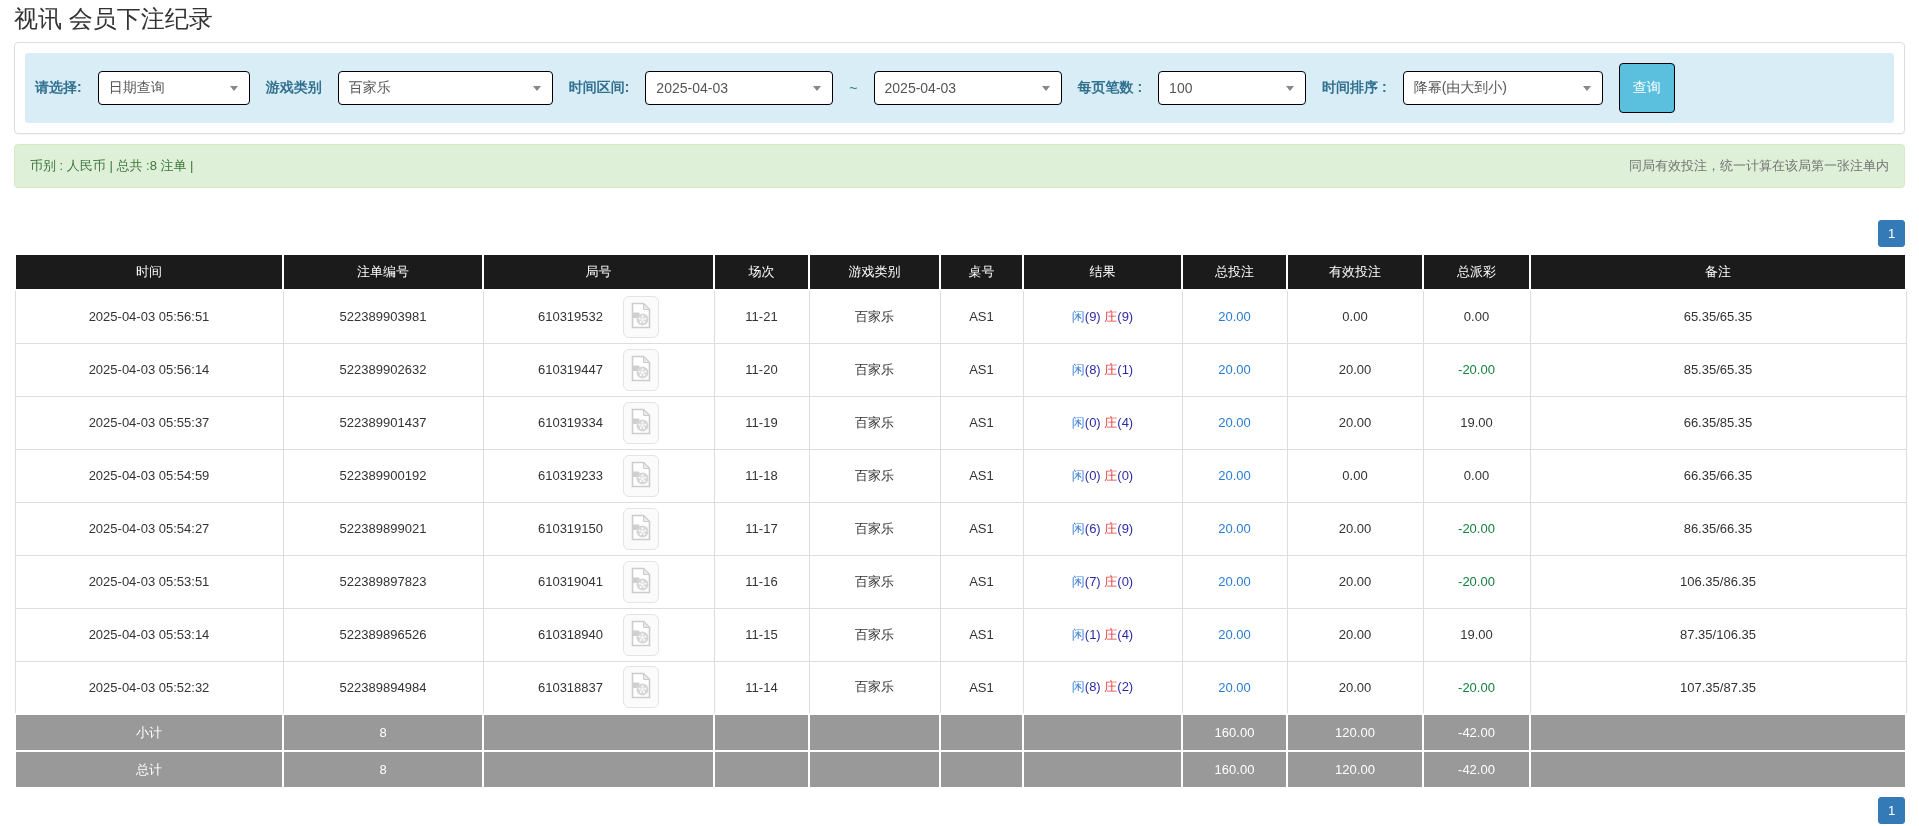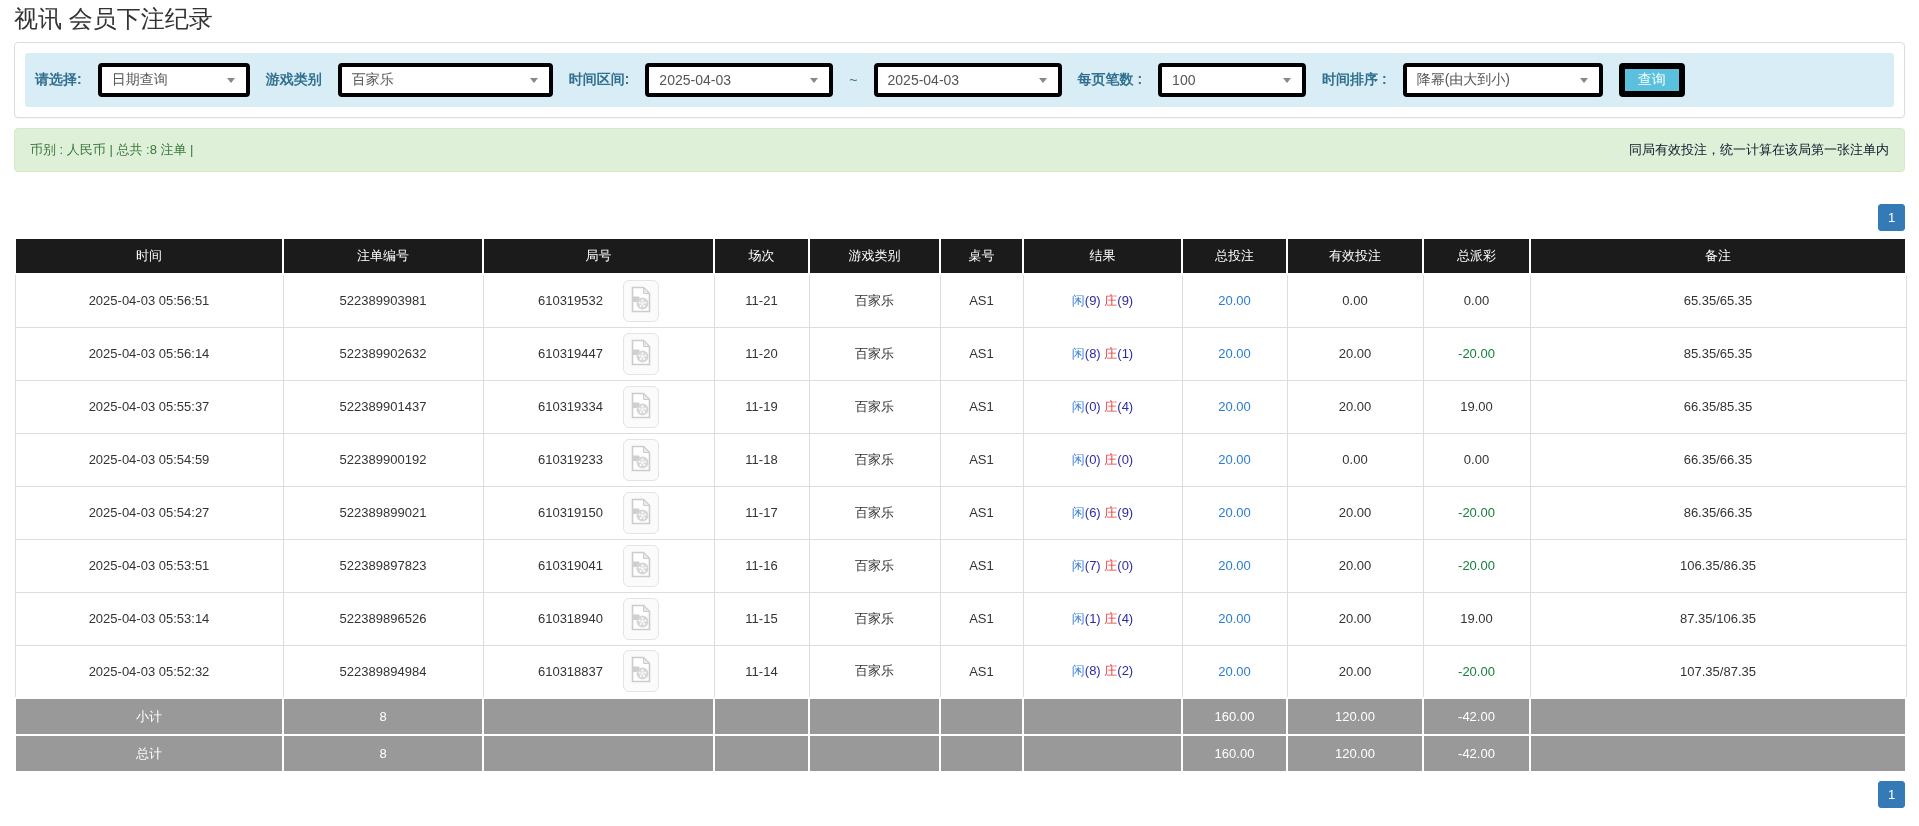--- a/index.html
+++ b/index.html
@@ -10,35 +10,35 @@
   }
   .content { padding:0 14px; }
   .page-title { font-size:24px; font-weight:400; color:#333; margin:6px 0 10px; line-height:26px; }
 
   
   .panel { border:1px solid #ddd; border-radius:4px; padding:10px; margin-bottom:10px;
            box-shadow:0 1px 1px rgba(0,0,0,.04); background:#fff; }
   .filter-bar { background:#d9edf7; border-radius:3px; padding:10px; display:flex;
                 align-items:center; gap:16px; }
   .f-label { color:#31708f; font-weight:bold; font-size:14px; white-space:nowrap; }
-  .sel { background:#fff; border:4px solid #000000; border-radius:4px; height:34px;
+  .sel { background:#fff; border:1px solid #000000; border-radius:4px; height:34px;
          display:flex; align-items:center; justify-content:space-between; cursor:pointer; }
   .sel .val { padding-left:10px; font-size:14px; color:#555; white-space:nowrap; overflow:hidden; }
   .sel .arrow-box { width:30px; height:100%; display:flex; align-items:center; justify-content:center; }
   .caret { width:0; height:0; border-left:4px solid transparent; border-right:4px solid transparent;
            border-top:5px solid #888; }
   .tilde { color:#31708f; font-size:14px; }
-  .btn-search { background:#5bc0de; border:6px solid #000000; color:#fff; border-radius:4px;
-                height:34px; padding:0 13px; font-size:14px; cursor:pointer; }
+  .btn-search { background:#5bc0de; border:1px solid #000000; color:#fff; border-radius:4px;
+                height:50px; padding:0 13px; font-size:14px; cursor:pointer; }
 
   
   .alert-bar { background:#dff0d8; border:1px solid #d6e9c6; border-radius:4px; height:44px;
                display:flex; align-items:center; justify-content:space-between; padding:0 15px;
                font-size:13px; color:#3c763d; margin-bottom:32px; }
-  .alert-right { color:#0f172a;margin-left:41px; }
+  .alert-right { color:#737373;margin-left:41px; }
 
   
   .pager { text-align:right; margin-bottom:6px; }
   .pager-btn { display:inline-block; min-width:27px; height:27px; line-height:25px; text-align:center;
                background:#337ab7; border:1px solid #337ab7; color:#fff; border-radius:3px;
                font-size:13px; cursor:pointer; padding:0 6px; }
   .pager-bottom { margin-top:8px; margin-bottom:0; }
 
   
   table.grid { width:1891px; table-layout:fixed; border-collapse:collapse; text-align:center;

